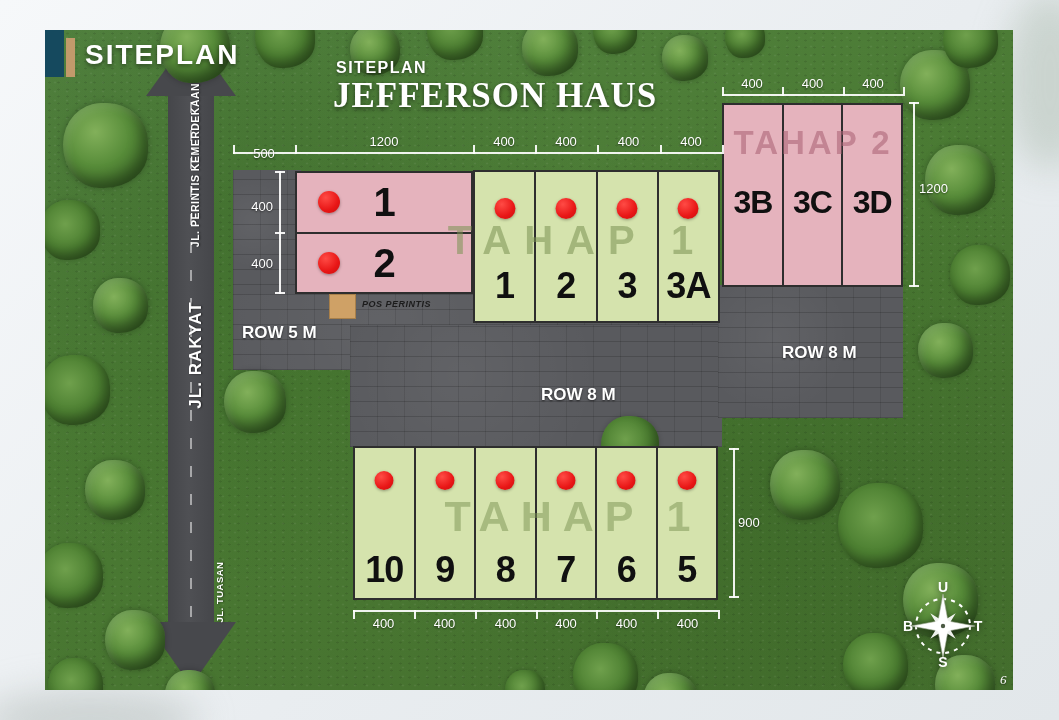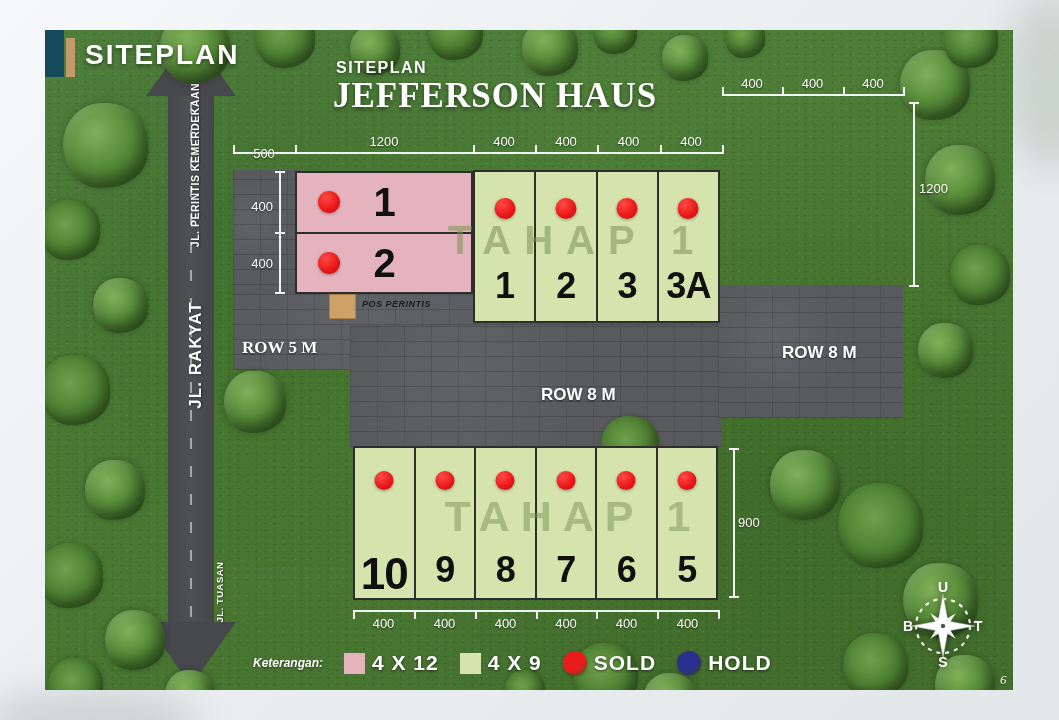--- a/index.html
+++ b/index.html
@@ -108,56 +108,38 @@
     <div class="road paved" style="left:305px;top:295px;width:372px;height:122px;"></div>
     <div class="road paved" style="left:673px;top:255px;width:185px;height:133px;"></div>
 
     <div class="pos-box"></div>
     <div class="pos-label">POS PERINTIS</div>
 
     <div class="vtext" style="left:150px;top:135px;font-size:10.5px;letter-spacing:.5px;">JL. PERINTIS KEMERDEKAAN</div>
     <div class="vtext" style="left:151px;top:325px;font-size:17px;letter-spacing:1px;">JL. RAKYAT</div>
     <div class="vtext" style="left:174px;top:562px;font-size:9.5px;letter-spacing:.5px;">JL. TUASAN</div>
 
-    <div class="row-label" style="left:197px;top:308px;font-family:Liberation Serif, serif;">ROW 5 M</div>
+    <div class="row-label" style="left:197px;top:293px;">ROW 5 M</div>
     <div class="row-label" style="left:737px;top:313px;">ROW 8 M</div>
     <div class="row-label" style="left:496px;top:355px;">ROW 8 M</div>
 
     <div class="wm" style="left:532px;top:210px;font-size:40px;letter-spacing:13px;color:rgba(122,146,82,.55);">TAHAP 1</div>
+    <div class="wm" style="left:768px;top:113px;font-size:33px;letter-spacing:3px;color:rgba(172,100,118,.6);">TAHAP 2</div>
     <div class="wm" style="left:528px;top:486px;font-size:43px;letter-spacing:11px;color:rgba(122,146,82,.5);">TAHAP 1</div>
 
     <div class="title-eyebrow">SITEPLAN</div>
     <div class="title-main">JEFFERSON HAUS</div>
 
     <div class="brand-navy"></div>
     <div class="brand-tan"></div>
     <div class="brand-text">SITEPLAN</div>
 
     <div class="dlabel2" style="left:874px;top:151px;">1200</div>
     <div class="dlabel2" style="left:693px;top:485px;">900</div>
 
-    <div class="legend">
-      <span class="kt">Keterangan:</span>
-    <div class="item">
-          <div class="sw" style="background: rgb(229, 179, 189);"></div>
-          <span class="lbl">4 X 12</span>
-        </div>
-        <div class="item">
-          <div class="sw" style="background: rgb(213, 227, 173);"></div>
-          <span class="lbl">4 X 9</span>
-        </div>
-        <div class="item">
-          <div class="lg-dot" style="background: radial-gradient(circle at 35% 30%, rgb(232, 28, 28), rgb(232, 28, 28) 55%, rgba(0, 0, 0, 0.35));"></div>
-          <span class="lbl">SOLD</span>
-        </div>
-        <div class="item">
-          <div class="lg-dot" style="background: radial-gradient(circle at 35% 30%, rgb(43, 47, 142), rgb(43, 47, 142) 55%, rgba(0, 0, 0, 0.35));"></div>
-          <span class="lbl">HOLD</span>
-        </div>
-      </div>
 
     <div class="page-num">6</div>
 
     <svg class="compass" viewBox="0 0 84 88">
       <circle cx="42" cy="46" r="27" fill="none" stroke="#fff" stroke-width="2" stroke-dasharray="4 5"></circle>
       <path d="M42 14 L47 41 L74 46 L47 51 L42 78 L37 51 L10 46 L37 41 Z" fill="#fff" stroke="#9aa78f" stroke-width=".6"></path>
       <path d="M54.7 33.3 L47 46 L54.7 58.7 L42 51 L29.3 58.7 L37 46 L29.3 33.3 L42 41 Z" fill="#fff" opacity=".92"></path>
       <circle cx="42" cy="46" r="2.2" fill="#4b5a44"></circle>
       <text x="42" y="12" text-anchor="middle" font-size="14" font-weight="bold" fill="#fff">U</text>
       <text x="77" y="51" text-anchor="middle" font-size="14" font-weight="bold" fill="#fff">T</text>
@@ -218,23 +200,34 @@
         </div>
         <div class="lot" style="background: rgb(213, 227, 173);">
           <div class="num" style="font-size: 36px; top: 96px;">3</div>
           <div class="dot" style="height: 21px; width: 21px; top: 25.5px; left: 50%; transform: translateX(-50%);"></div>
         </div>
         <div class="lot" style="background: rgb(213, 227, 173);">
           <div class="num" style="font-size: 36px; top: 96px;">3A</div>
           <div class="dot" style="height: 21px; width: 21px; top: 25.5px; left: 50%; transform: translateX(-50%);"></div>
         </div>
       </div>
+      <div class="lot-block cols" style="left: 677px; top: 73px; width: 181px; height: 184px;">
+        <div class="lot" style="background: rgb(229, 179, 189);">
+          <div class="num" style="font-size: 32px; top: 81px;">3B</div>
+        </div>
+        <div class="lot" style="background: rgb(229, 179, 189);">
+          <div class="num" style="font-size: 32px; top: 81px;">3C</div>
+        </div>
+        <div class="lot" style="background: rgb(229, 179, 189);">
+          <div class="num" style="font-size: 32px; top: 81px;">3D</div>
+        </div>
+      </div>
       <div class="lot-block cols" style="left: 308px; top: 416px; width: 365px; height: 154px;">
         <div class="lot" style="background: rgb(213, 227, 173);">
-          <div class="num" style="font-size: 44px; top: 104px;">10</div>
+          <div class="num" style="font-size: 36px; top: 104px;">10</div>
           <div class="dot" style="height: 19px; width: 19px; top: 22.5px; left: 50%; transform: translateX(-50%);"></div>
         </div>
         <div class="lot" style="background: rgb(213, 227, 173);">
           <div class="num" style="font-size: 36px; top: 104px;">9</div>
           <div class="dot" style="height: 19px; width: 19px; top: 22.5px; left: 50%; transform: translateX(-50%);"></div>
         </div>
         <div class="lot" style="background: rgb(213, 227, 173);">
           <div class="num" style="font-size: 36px; top: 104px;">8</div>
           <div class="dot" style="height: 19px; width: 19px; top: 22.5px; left: 50%; transform: translateX(-50%);"></div>
         </div>

